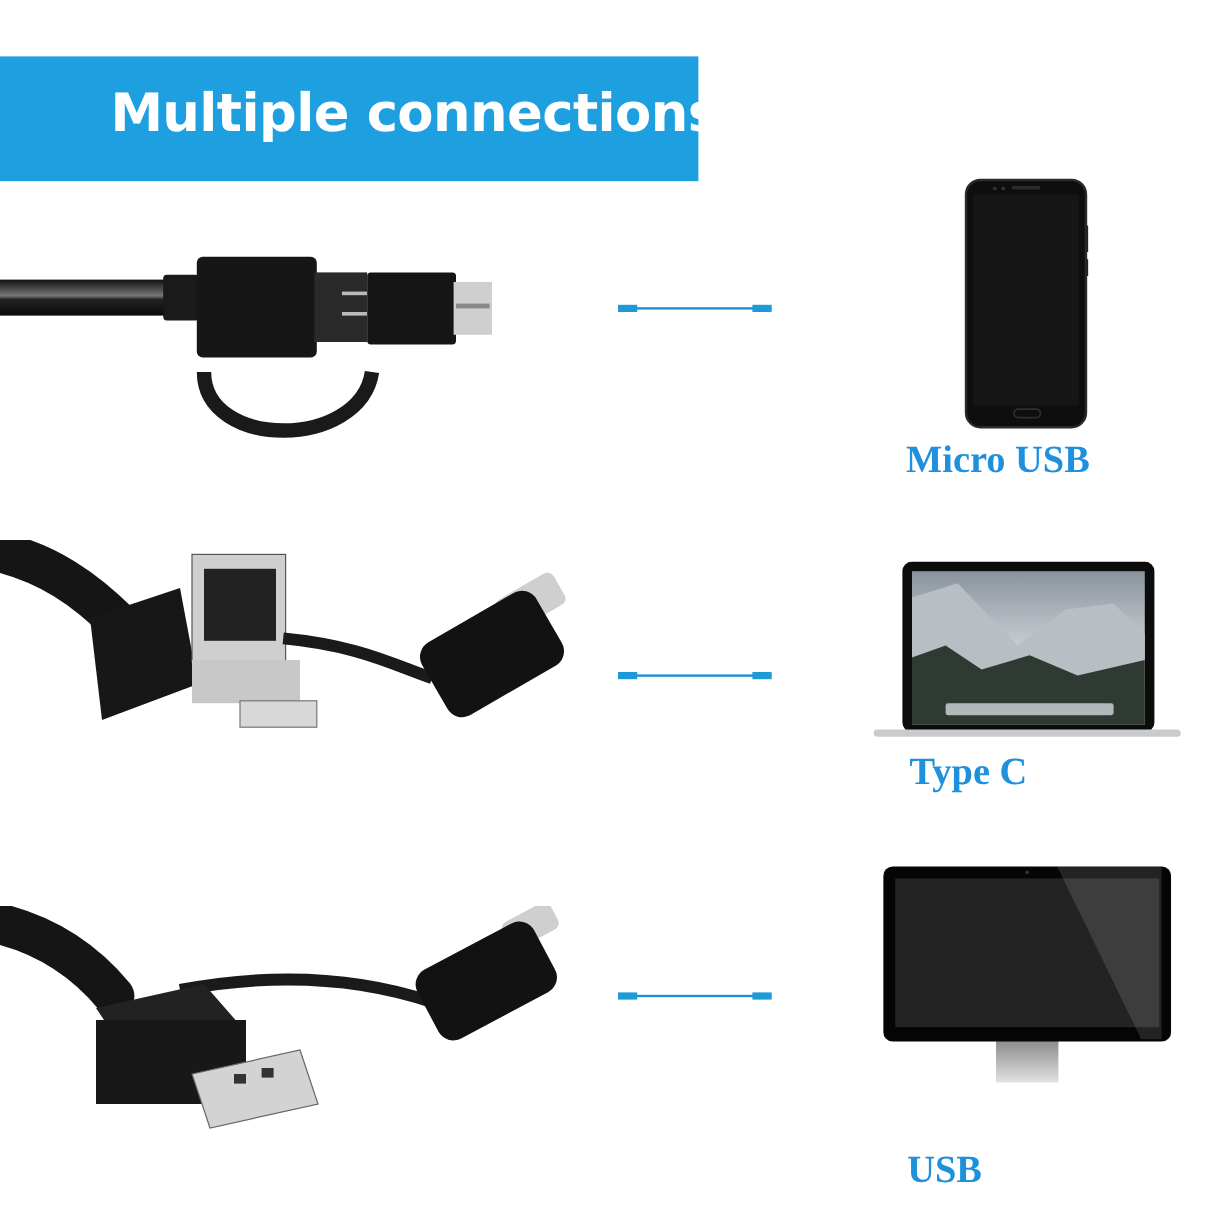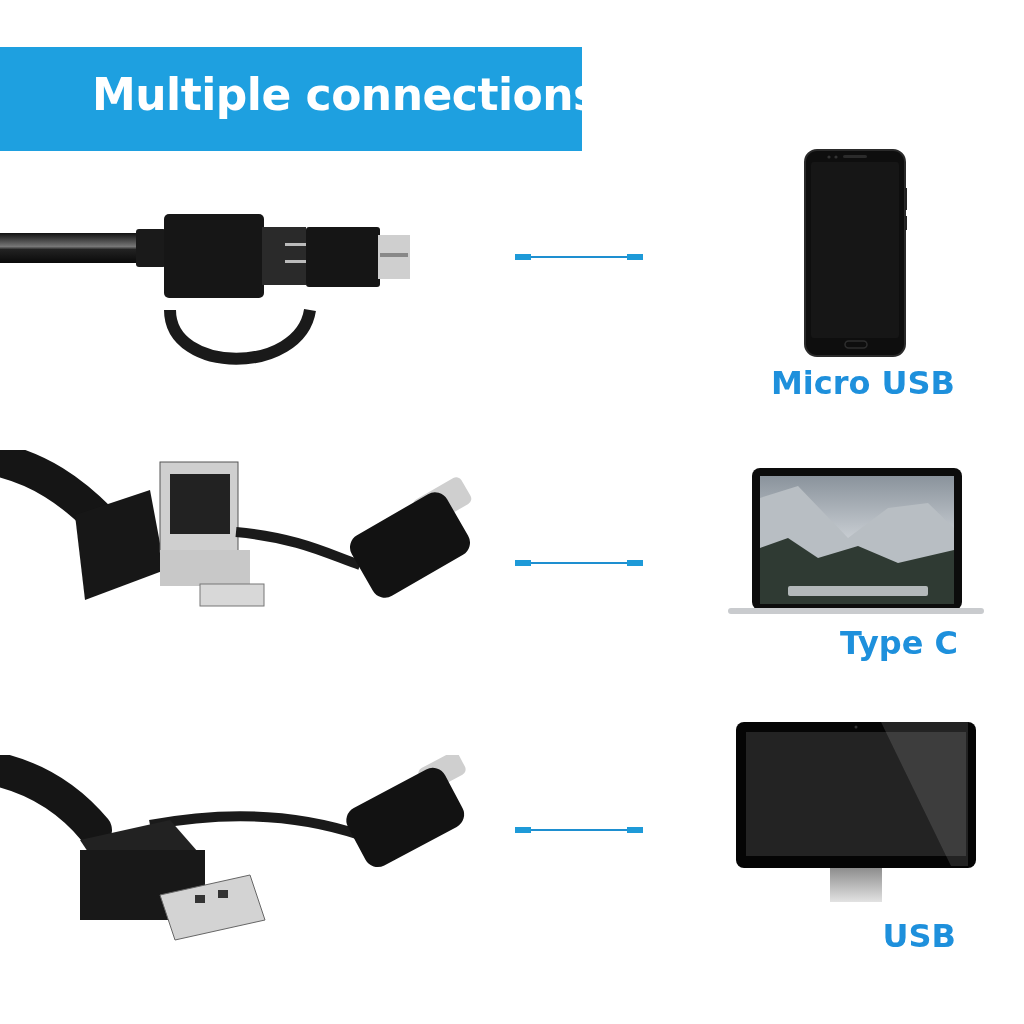--- a/index.html
+++ b/index.html
@@ -3,21 +3,21 @@
 <meta charset="utf-8">
 <style>
   html, body { margin:0; padding:0; }
   body { width:1024px; height:1024px; background:#ffffff; position:relative; overflow:hidden; font-family:"DejaVu Sans", sans-serif; }
   .banner { position:absolute; left:0; top:47px; width:582px; height:104px; background:#1ea0e0; }
   .banner-title { position:absolute; left:48px; top:22px; color:#ffffff; font-weight:bold; font-size:44px; letter-spacing:-0.5px; white-space:nowrap;margin-left:44px; }
   .connector { position:absolute; left:515px; width:128px; height:6px; }
   .connector .line { position:absolute; left:0; right:0; top:2px; height:2px; background:#1e8fd0; }
   .connector .end { position:absolute; top:0; width:16px; height:6px; background:#1e9ad8; }
   .connector .end.l { left:0; } .connector .end.r { right:0; }
-  .label { position:absolute; color:#1e90dc; font-weight:bold; font-size:32px; text-align:right; white-space:nowrap; }
+  .label { position:absolute; color:#1e90dc; font-weight:bold; font-size:32px; text-align:left; white-space:nowrap;font-family:Liberation Serif, serif; }
   .cable { position:absolute; }
   .device { position:absolute; }
 </style>
 </head>
 <body>
 
 <div class="banner">
   <div class="banner-title">Multiple connections</div>
 </div>
 
@@ -113,13 +113,13 @@
         <stop offset="0" stop-color="#888"></stop>
         <stop offset="1" stop-color="#e2e2e2"></stop>
       </linearGradient>
   </defs>
   <rect x="94" y="146" width="52" height="36" fill="url(#stand)"></rect>
   <rect x="0" y="2" width="240" height="146" rx="8" fill="#050505"></rect>
   <rect x="10" y="12" width="220" height="124" fill="#232323"></rect>
   <polygon points="145,2 232,2 232,146 215,146" fill="#ffffff" opacity="0.12"></polygon>
   <circle cx="120" cy="7" r="1.5" fill="#333"></circle>
 </svg>
-<div class="label" style="left:756px;top:917px;width:200px">USB</div>
+<div class="label" style="left:756px;top:956px;width:200px">USB</div>
 
 </body></html>

